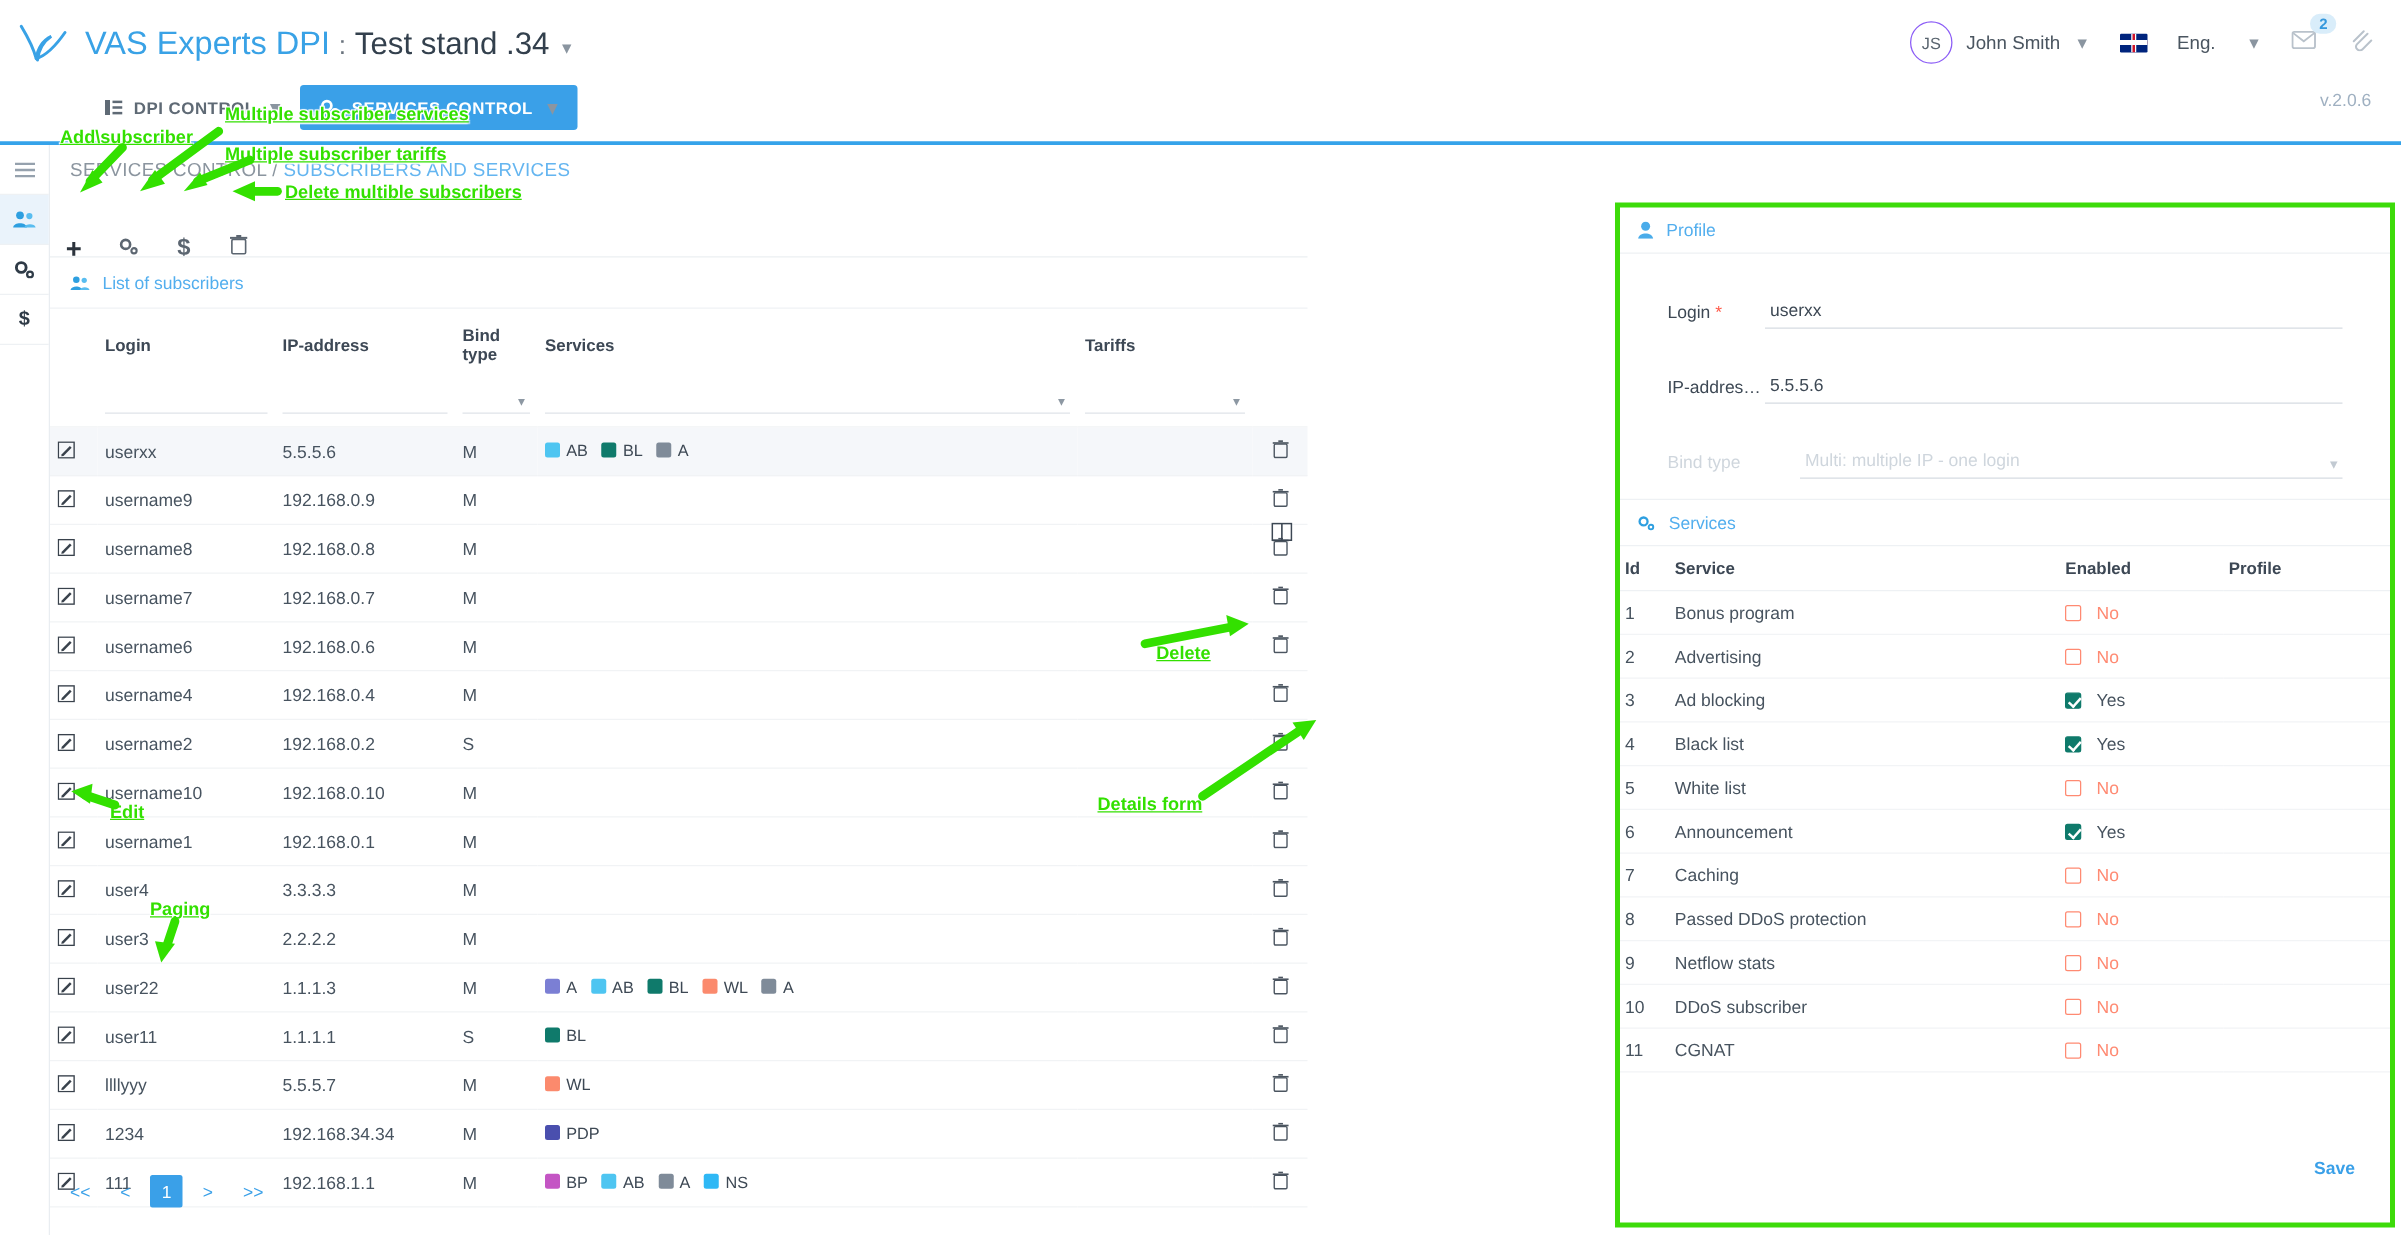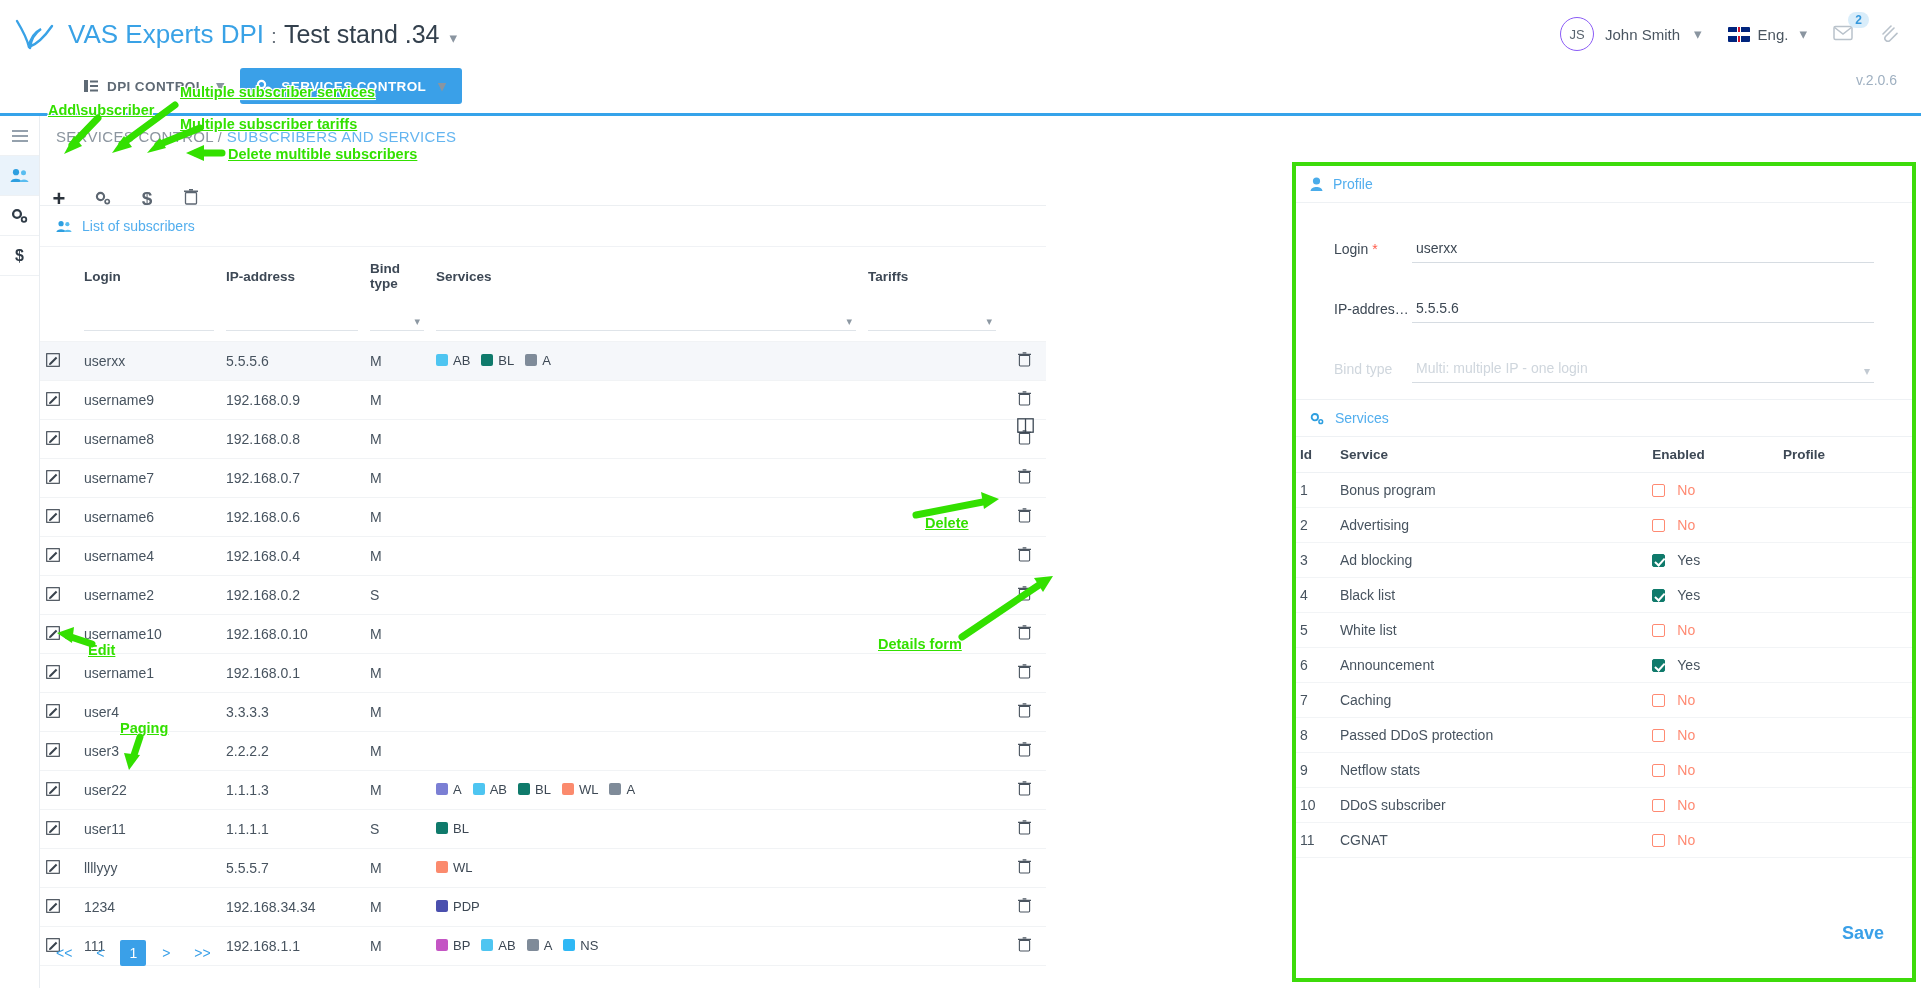--- a/index.html
+++ b/index.html
@@ -27,21 +27,21 @@
   .topright {
     margin-left: auto; display: flex; align-items: center; gap: 26px;
     padding-right: 22px; font-size: 15px;
   }
   .avatar {
     width: 34px; height: 34px; border-radius: 50%; border: 1px solid #8b5cf6;
     display: flex; align-items: center; justify-content: center;
     font-size: 13px; color: #59646f; background: #fff;
   }
   .userblock { display: flex; align-items: center; gap: 11px; color: #4a5560; }
-  .langblock { display: flex; align-items: center; gap: 8px; color: #4a5560; }
+  .langblock { display: flex; align-items: center; gap: 24px; color: #4a5560; }
   .flag { width: 22px; height: 15px; position: relative; overflow: hidden; border-radius: 1px;
           background:#00247d; display:inline-block; }
   .flag:before, .flag:after { content:""; position:absolute; background:#fff; }
   .flag:before { left: 9px; top: 0; width: 4px; height: 100%; }
   .flag:after  { top: 5.5px; left: 0; width: 100%; height: 4px; }
   .flag i { position:absolute; background:#cf142b; }
   .flag i.v { left: 10px; top: 0; width: 2px; height: 100%; }
   .flag i.h { top: 6.5px; left: 0; width: 100%; height: 2px; }
   .iconbtn { position: relative; color: #b9c2cb; }
   .badge-count {
@@ -143,21 +143,21 @@
     border-bottom: 1px solid #eef1f4;
   }
   .formrow { display: flex; align-items: flex-end; padding: 0 38px; height: 46px; margin-top: 14px; }
   .flabel { width: 78px; font-size: 14px; color: #3d4854; padding-bottom: 6px; }
   .flabel .req { color: #ff5b4a; }
   .flabel.dim { color: #cfd6dd; }
   .finput {
     flex: 1; border-bottom: 1px solid #d6dce2; font-size: 14px; color: #3d4854;
     padding: 0 4px 6px 4px; position: relative;
   }
-  .finput.dim { color: #cfd6dd; }
+  .finput.dim { color: #cfd6dd; margin-left: 28px; }
   .finput .cv { position: absolute; right: 4px; bottom: 4px; color: #c2cad2; font-size: 12px; }
 
   table.svct { width: 100%; border-collapse: collapse; table-layout: fixed; }
   table.svct th {
     text-align: left; font-size: 13.5px; color: #3d4855; font-weight: 700;
     padding: 10px 4px; border-bottom: 1px solid #eef1f4;
   }
   table.svct td {
     font-size: 14px; color: #47535f; padding: 9px 4px; border-bottom: 1px solid #f2f4f6;
   }
@@ -165,21 +165,21 @@
   .cbx.on { background: #0f7a6b; border-color: #0f7a6b; position: relative; }
   .cbx.on:after {
     content: ""; position: absolute; left: 3.5px; top: 0.5px; width: 4px; height: 7.5px;
     border: solid #fff; border-width: 0 2px 2px 0; transform: rotate(42deg);
   }
   .yesno { margin-left: 12px; }
   .yesno.no { color: #ff8a72; }
   .yesno.yes { color: #47535f; }
   .svc-scroll { height: 540px; overflow: hidden; position: relative; }
   .savebar { position: absolute; right: 28px; bottom: 34px; }
-  .save { color: #3aa0e8; font-size: 18px; font-weight: 700; cursor: pointer; }
+  .save { color: #3aa0e8; font-size: 14px; font-weight: 700; cursor: pointer; }
 
   
   .anno {
     position: absolute; color: #33e000; font-weight: 700; font-size: 14.5px;
     text-decoration: underline; white-space: nowrap;
     text-shadow: 0 0 2px #fff, 1px 1px 0 #fff, -1px -1px 0 #fff, 1px -1px 0 #fff, -1px 1px 0 #fff;
     pointer-events: none;
   }
   .arrow { position: absolute; pointer-events: none; }
 </style>

